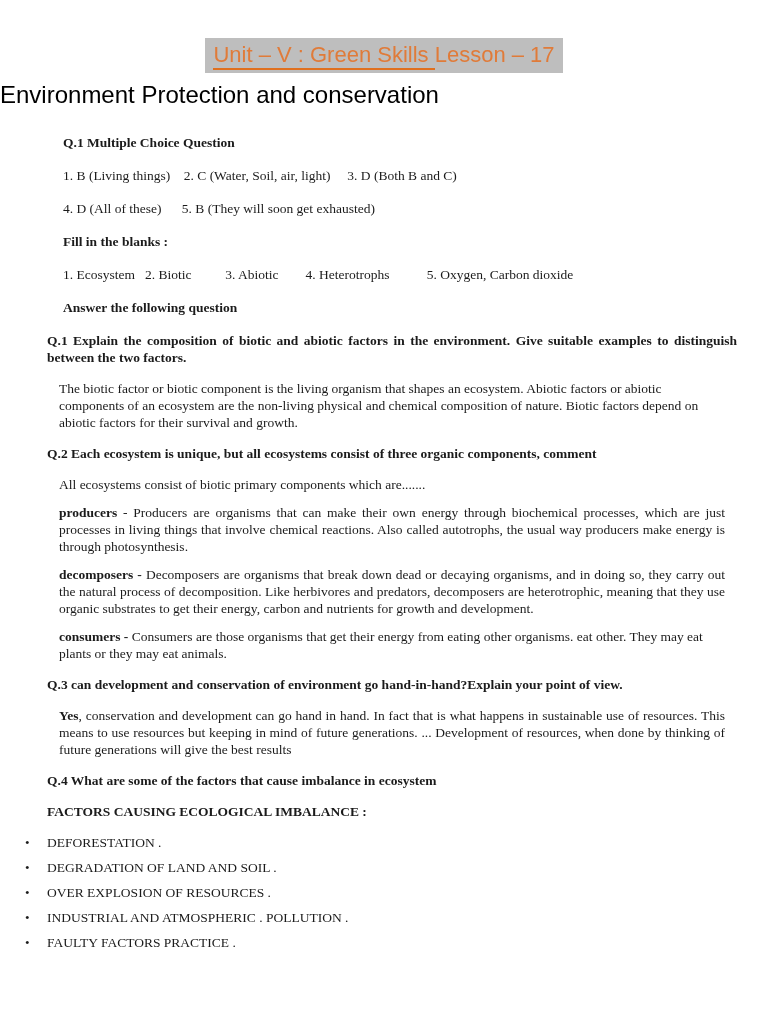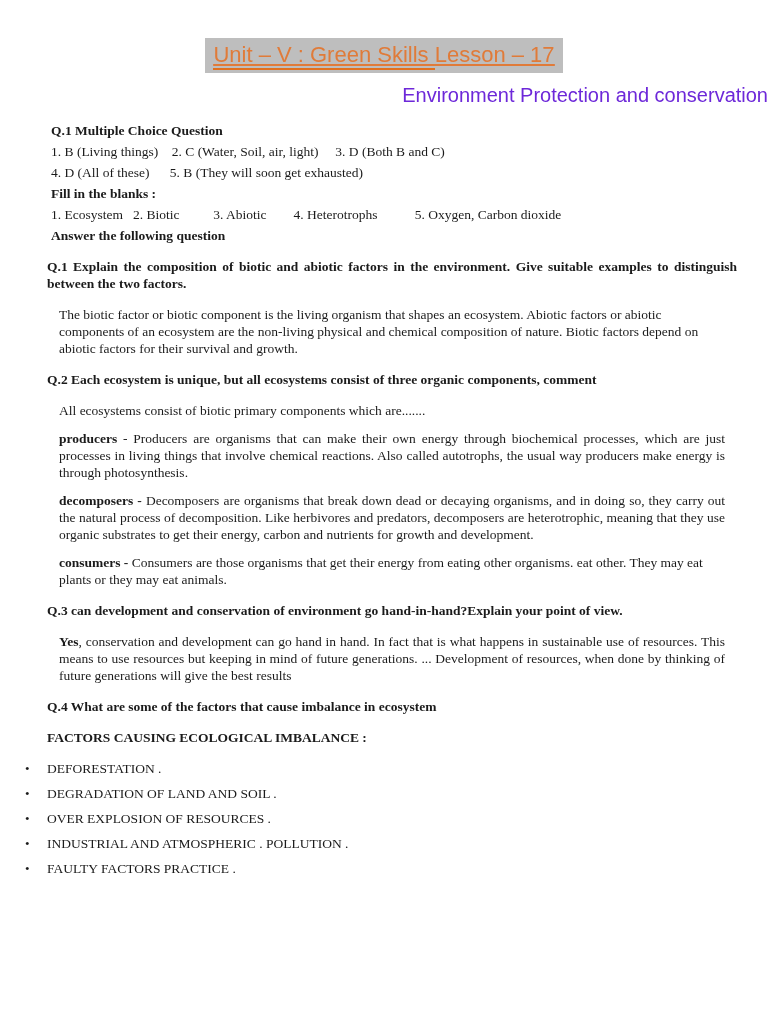--- a/index.html
+++ b/index.html
@@ -18,37 +18,37 @@
   }
   .title-hl {
     display: inline-block;
     background: #bebebe;
     padding: 3px 8px 4px 8px;
     font-family: "Liberation Sans", sans-serif;
     font-size: 22px;
     line-height: 28px;
     color: #e0givenb39;
   }
-  .title-hl, .title-hl span { color: #e07b39; text-decoration: underline; }
+  .title-hl, .title-hl span { color: #e07b39; }
   .title-underlined { border-bottom: 2px solid #e0701f; padding-bottom: 1px; }
   .subtitle {
     margin: 8px 0 0 0;
-    text-align: right;
+    text-align: left;
     font-family: "Liberation Sans", sans-serif;
-    font-size: 20px;
+    font-size: 24px;
     font-weight: 400;
-    color: #6d28d9;
+    color: #000000;
     line-height: 28px;
   }
   .body {
     padding: 9px 31px 0 47px;
     font-size: 13.5px;
     line-height: 17px;
   }
-  .tight { margin: 4px; }
+  .tight { margin: 16px; }
   .bold { font-weight: bold; }
   .pre { white-space: pre-wrap; }
   p.para { margin: 11px 12px; }
   p.para-lg { margin: 14px 0; }
   .just { text-align: justify; }
   ul.factors {
     list-style: none;
     margin: 12px 0 0 0;
     padding: 0;
   }

